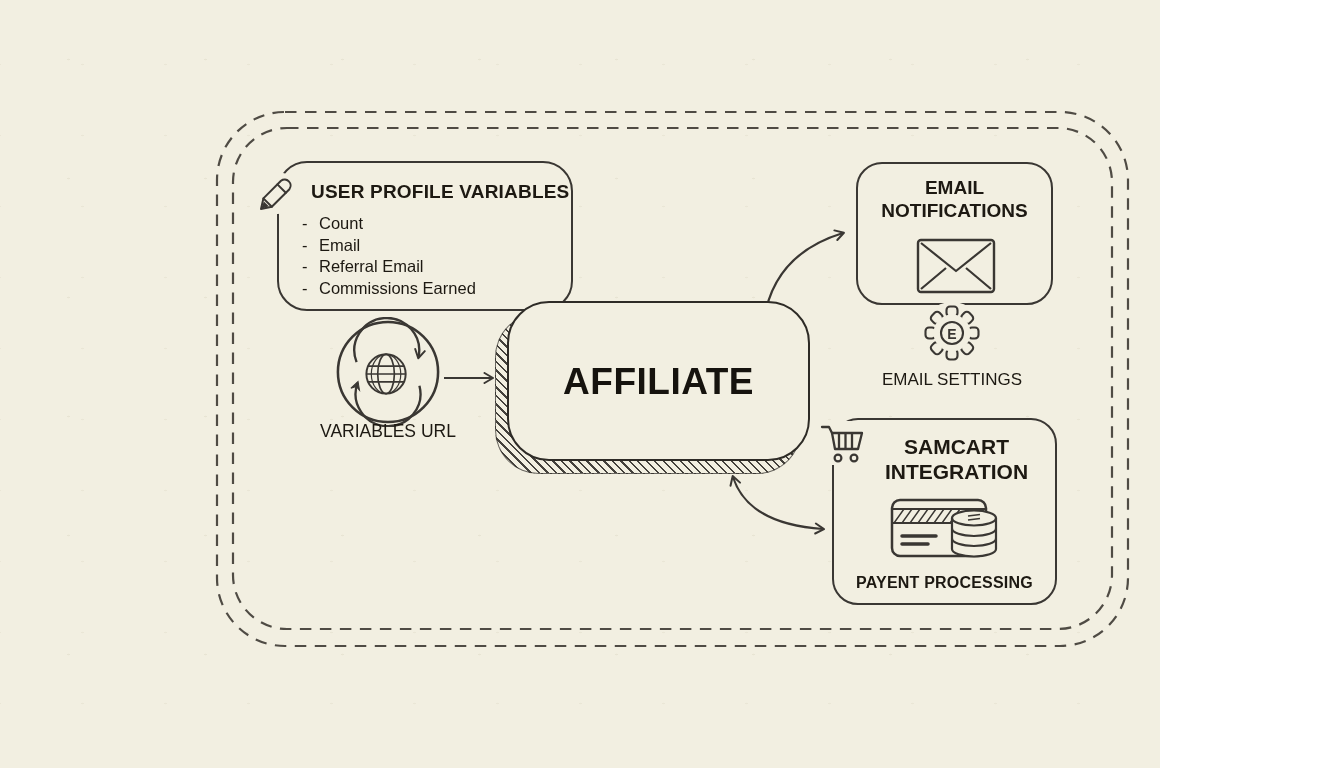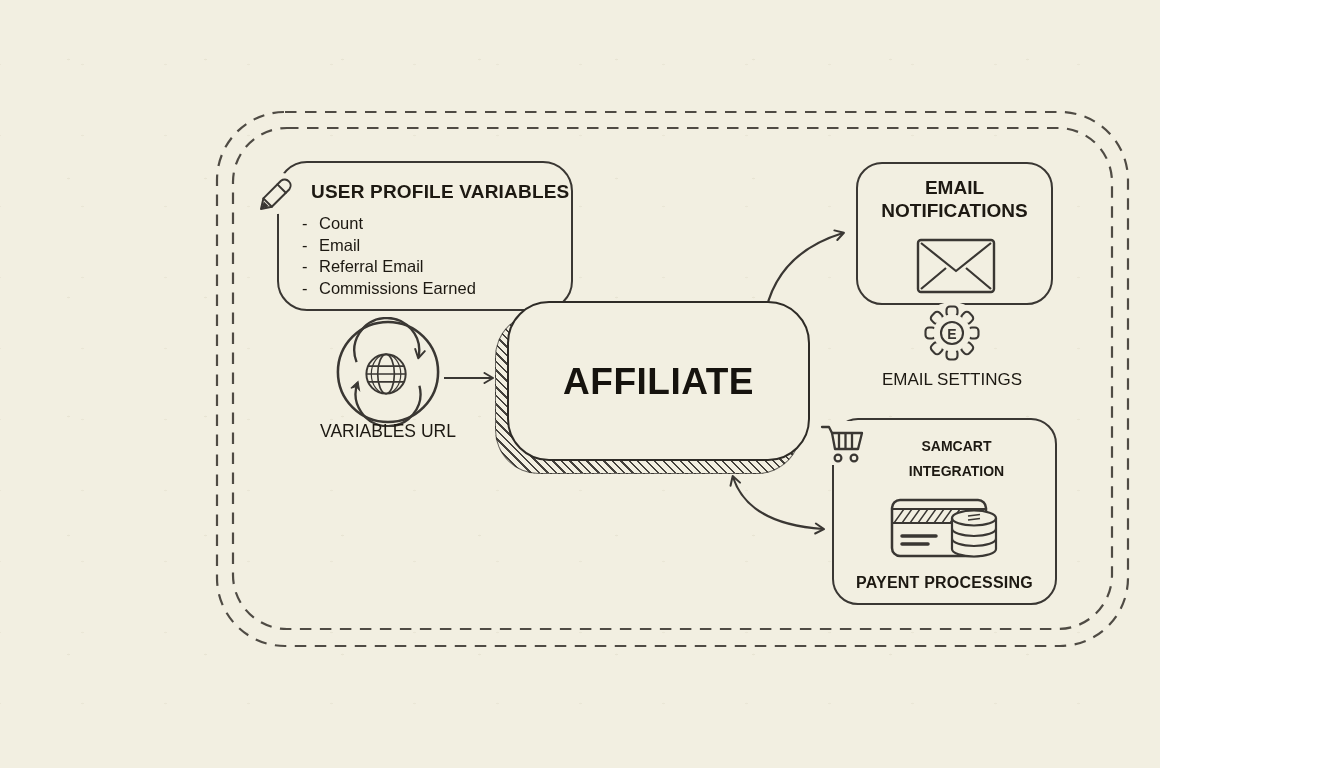--- a/index.html
+++ b/index.html
@@ -55,21 +55,21 @@
   .envelope{position:absolute;left:58px;top:73px;}
   .icon-abs{position:absolute;z-index:4;}
   .label-caption{
     position:absolute;z-index:4;text-align:center;font-weight:normal;white-space:nowrap;
   }
   .lbl-redirect{left:308px;top:421px;width:160px;font-size:17.5px;}
   .lbl-email-settings{left:872px;top:370px;width:160px;font-size:17px;}
   .box-samcart{left:832px;top:418px;width:225px;height:187px;border-radius:26px;}
   .sc-title{
     position:absolute;left:30px;top:14px;width:185px;text-align:center;
-    font-size:14px;font-weight:bold;line-height:25px;
+    font-size:21px;font-weight:bold;line-height:25px;
   }
   .sc-title span{display:block;}
   .sc-pay{position:absolute;left:0;top:154px;width:100%;text-align:center;
     font-size:16px;font-weight:bold;letter-spacing:.2px;white-space:nowrap;}
   .cardcoins{position:absolute;left:56px;top:76px;}
 </style>
 </head>
 <body>
 
 <div class="page">

